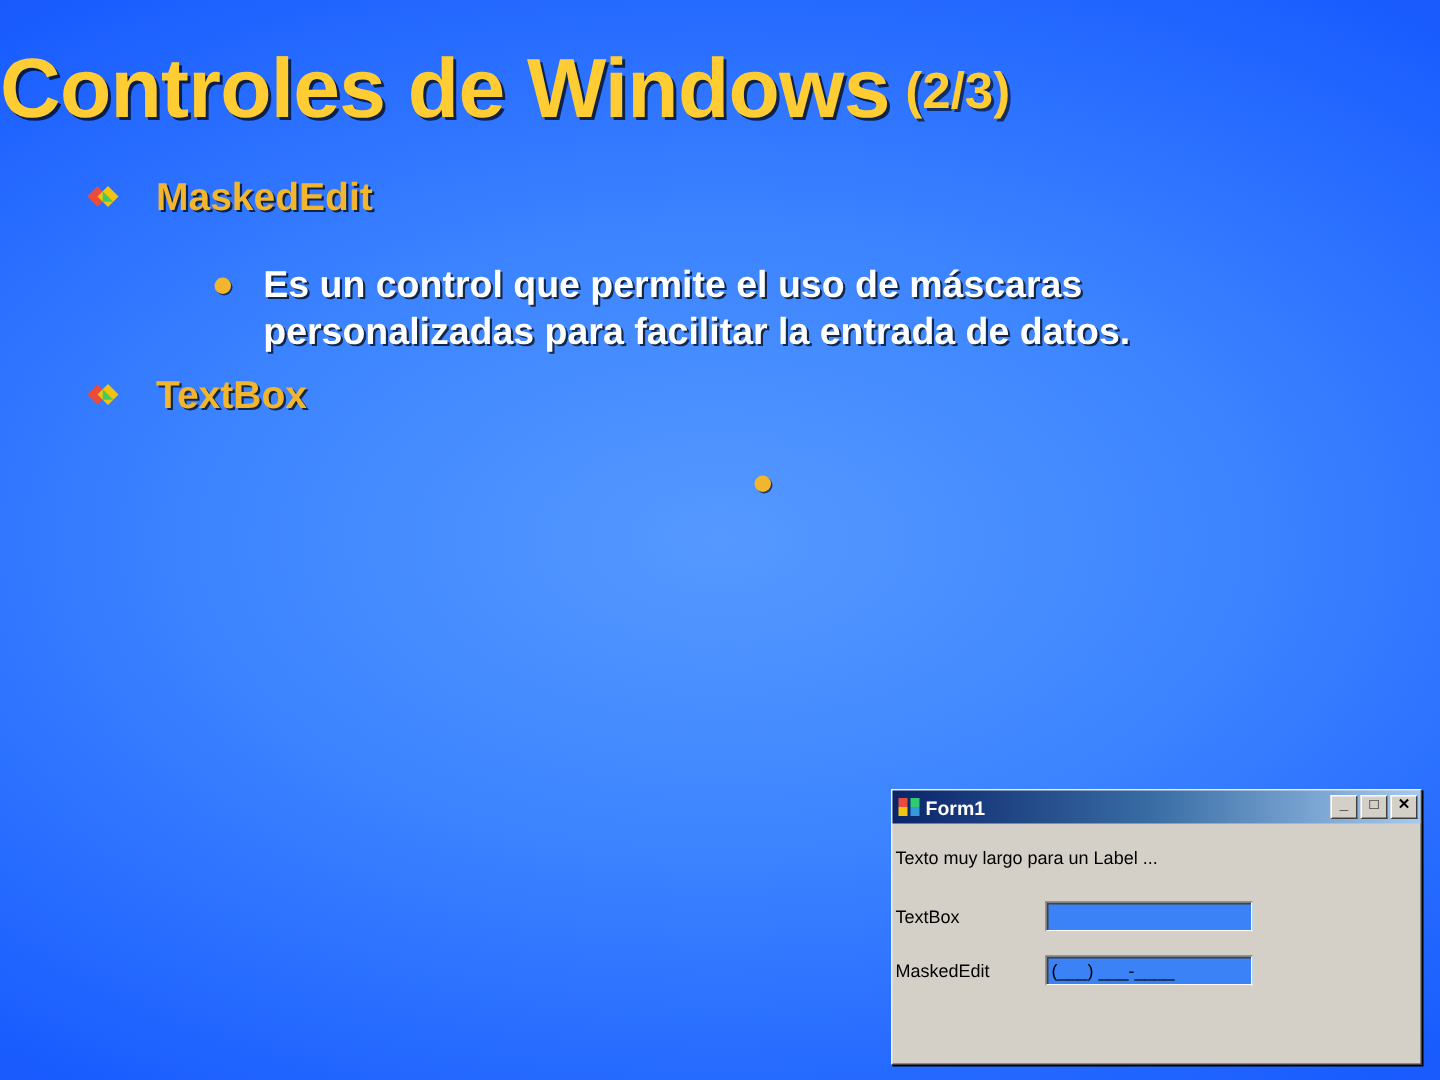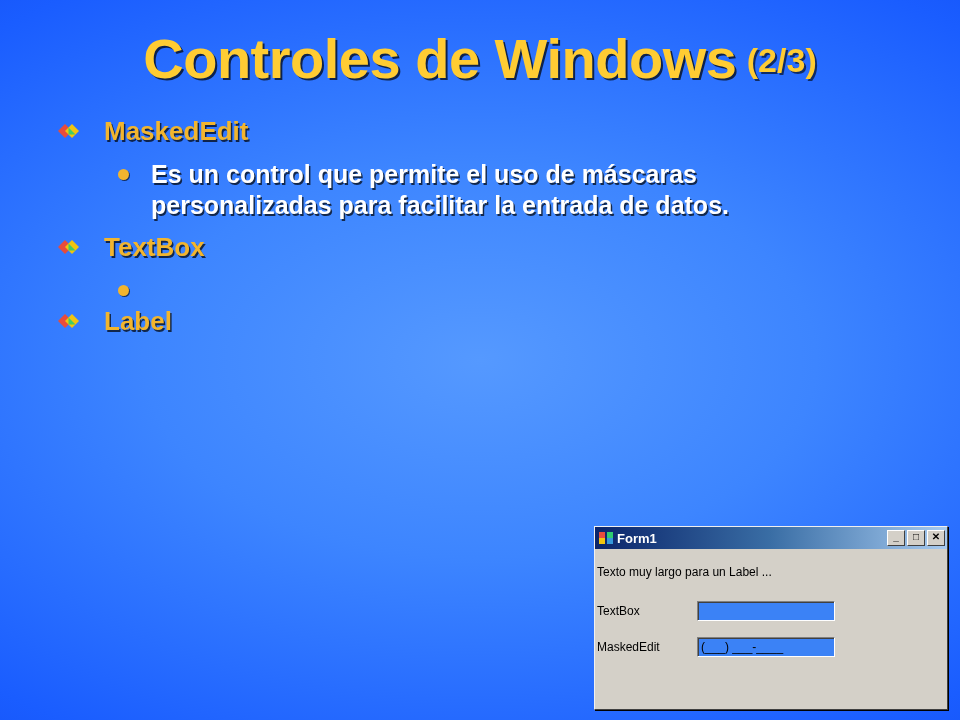--- a/index.html
+++ b/index.html
@@ -10,21 +10,20 @@
 }
 .slide {
   width: 960px; height: 720px;
   background: radial-gradient(ellipse 140% 110% at 50% 50%, #5599ff 0%, #3d85ff 25%, #1a5dff 55%, #0b3fe8 80%, #0530c8 100%);
   position: relative;
 }
 .title-line {
   position: absolute;
   top: 26px;
   left: 0; right: 0;
-  text-align: center;
 }
 .title-main {
   font-size: 56px;
   font-weight: bold;
   color: #ffcc33;
   text-shadow: 2px 2px 0 rgba(0,0,0,0.7);
   letter-spacing: -0.5px;
 }
 .title-paren {
   font-size: 34px;
@@ -54,22 +53,23 @@
 .l1-text {
   color: #f2b52e;
   font-size: 26px;
   font-weight: bold;
   text-shadow: 1.5px 1.5px 0 rgba(0,0,0,0.7);
 }
 .l2 {
   display: flex;
   align-items: flex-start;
   margin-left: 60px;
-  margin-top: 12px;
+  margin-top: 28px;
   margin-bottom: 10px;
+  justify-content: center;
 }
 .l2-bullet {
   width: 11px; height: 11px;
   background: #f2b52e;
   border-radius: 50%;
   flex: 0 0 auto;
   margin-top: 10px;
   margin-right: 22px;
   box-shadow: 1px 1px 0 rgba(0,0,0,0.6);
 }
@@ -223,28 +223,20 @@
         <polygon points="7,0 14,7 7,14 0,7" fill="#e74c3c"></polygon>
         <polygon points="14,0 21,7 14,14 7,7" fill="#f1c40f"></polygon>
         <polygon points="10.5,3.5 17.5,10.5 10.5,10.5" fill="#2ecc71" opacity="0.9"></polygon>
       </svg>
       <div class="l1-text">TextBox</div>
     </div>
     <div class="l2">
       <div class="l2-bullet"></div>
     </div>
 
-    <div class="l1">
-      <svg class="l1-bullet" width="22" height="14">
-        <polygon points="7,0 14,7 7,14 0,7" fill="#e74c3c"></polygon>
-        <polygon points="14,0 21,7 14,14 7,7" fill="#f1c40f"></polygon>
-        <polygon points="10.5,3.5 17.5,10.5 10.5,10.5" fill="#2ecc71" opacity="0.9"></polygon>
-      </svg>
-      <div class="l1-text">Label</div>
-    </div>
 
   </div>
 
   <div class="win">
     <div class="win-titlebar">
       <div class="win-icon">
           <span class="g"></span>
           <span class="y"></span>
         </div>
       <div class="win-title">Form1</div>

